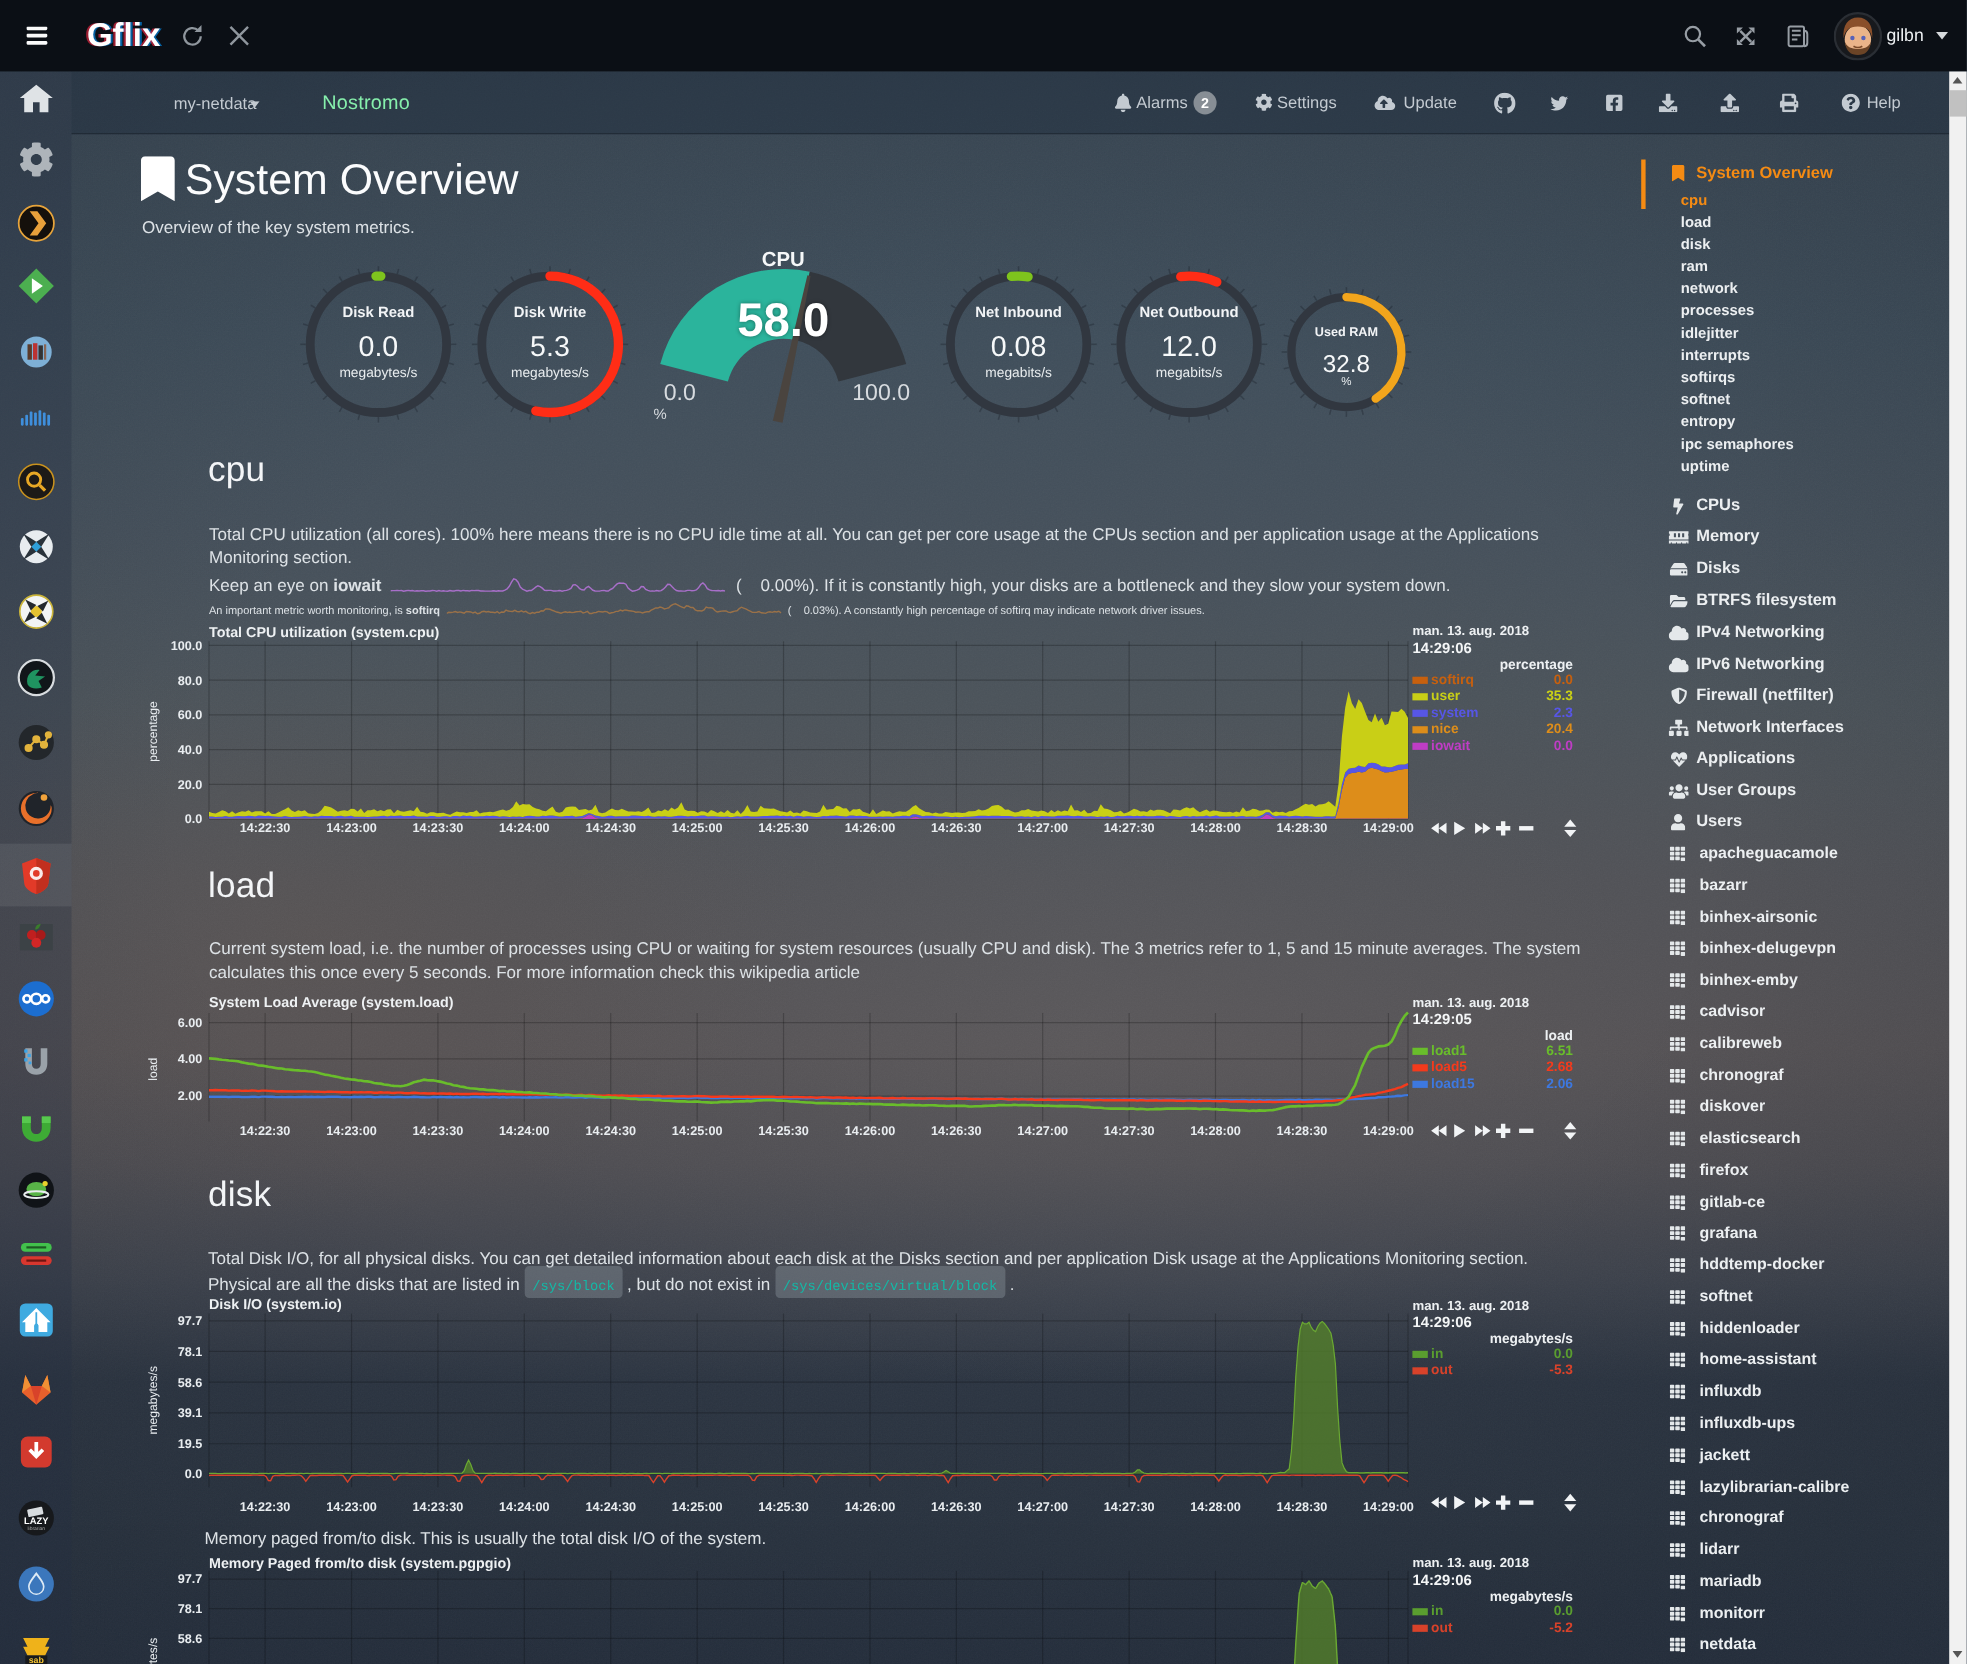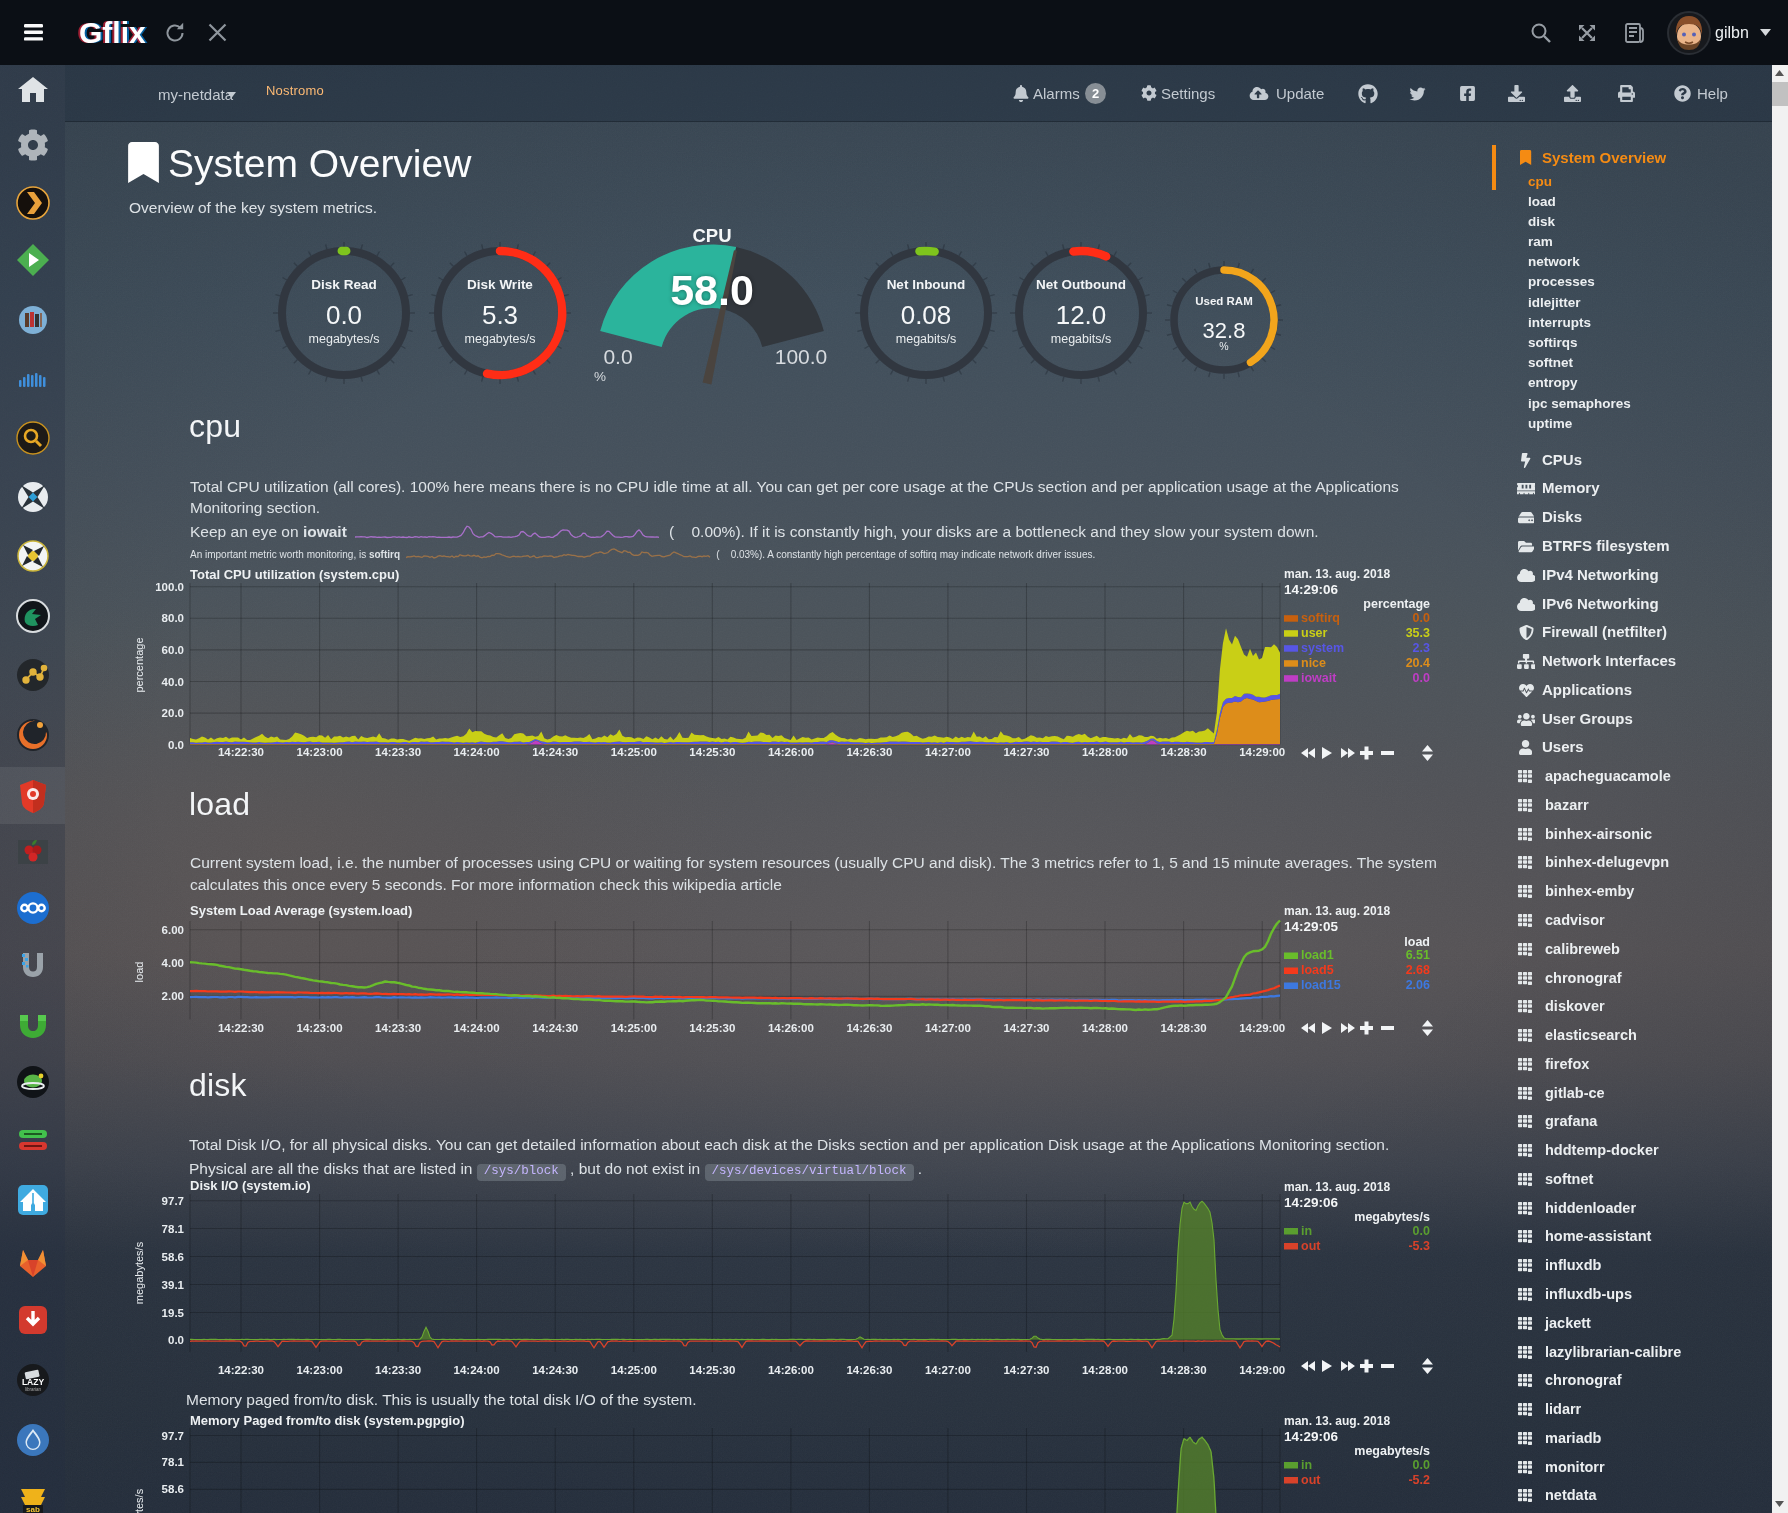--- a/index.html
+++ b/index.html
@@ -17,21 +17,21 @@
 .nitem{position:absolute;color:#c3cad1;font-size:15px;white-space:nowrap}
 #gflix{position:absolute;left:79px;top:16px;color:#fff;font-size:30px;font-weight:700;
  text-shadow:-2px 0 0 rgba(255,40,70,.6),2px 0 0 rgba(0,150,255,.6)}
 #rmenu .it{position:absolute;left:1542px;color:#eceff1;font-size:15px;font-weight:600;white-space:nowrap;height:20px;line-height:20px}
 #rmenu .sub{left:1528px;font-size:13.5px;font-weight:600}
 #rmenu .app{left:1545px;font-size:14.5px;font-weight:600}
 #rmenu svg{position:absolute}
 .hl{color:#f58b13 !important}
 h2.sec{position:absolute;color:#f3f5f7;font-size:32px;font-weight:400;letter-spacing:.2px}
 p.desc{position:absolute;color:#dde2e6;font-size:15.5px;font-weight:400}
-.chip{font-family:"Liberation Mono",monospace;font-size:12.5px;background:rgba(145,155,162,0.38);color:#c4b5fd;border-radius:4px;padding:0 7px 3px}
+.chip{font-family:"Liberation Mono",monospace;font-size:12.5px;background:rgba(145,155,162,0.38);color:#14b8a6;border-radius:4px;padding:12px 7px 3px}
 #scroll{position:absolute;left:1772px;top:65px;width:16px;height:1448px;background:#f1f1f1}
 #scroll .thumb{position:absolute;left:0;top:17px;width:16px;height:24px;background:#c1c1c1}
 </style></head><body>
 <div id="bg"></div>
 
 <svg class="abs" style="left:0;top:0;opacity:.045;pointer-events:none" width="1788" height="1513">
 <filter id="nz">
       <feTurbulence type="fractalNoise" baseFrequency="0.8" numOctaves="2" stitchTiles="stitch"></feTurbulence>
       <feColorMatrix type="saturate" values="0"></feColorMatrix>
     </filter>
@@ -93,21 +93,21 @@
 <div class="abs" style="left:1715px;top:24px;color:#eef1f3;font-size:16px;font-weight:400">gilbn</div>
 <svg class="abs" style="left:1760px;top:29px" width="12" height="8">
       <path d="M0 0h11l-5.5 7z" fill="#d6d9dc"></path>
     </svg>
 </div>
 <div id="navbar"></div>
 <div class="nitem" style="left:158px;top:86px">my-netdata</div>
 <svg class="abs" style="left:227px;top:92px" width="10" height="7">
     <path d="M0 0h9l-4.5 6z" fill="#c3cad1"></path>
   </svg>
-<div class="nitem" style="left:266px;top:83px;font-size:13px;color:#fdba74;letter-spacing:.2px">Nostromo</div>
+<div class="nitem" style="left:293px;top:83px;font-size:18px;color:#86efac;letter-spacing:.2px">Nostromo</div>
 <svg class="abs" style="left:1013px;top:85px" width="16" height="17" viewBox="0 0 448 512">
     <path fill="#c3cad1" d="M224 512c35.32 0 63.97-28.65 63.97-64H160.03c0 35.35 28.65 64 63.97 64zm215.39-149.71c-19.32-20.76-55.47-51.99-55.47-154.29 0-77.7-54.48-139.9-127.94-155.16V32c0-17.67-14.32-32-31.98-32s-31.98 14.33-31.98 32v20.84C118.56 68.1 64.08 130.3 64.08 208c0 102.3-36.15 133.53-55.47 154.29-6 6.45-8.66 14.16-8.61 21.71.11 16.4 12.98 32 32.1 32h383.8c19.12 0 32-15.6 32.1-32 .05-7.55-2.61-15.27-8.61-21.71z"></path>
   </svg>
 <div class="nitem" style="left:1033px;top:85px">Alarms</div>
 <div class="abs" style="left:1085px;top:83px;width:21px;height:21px;border-radius:50%;background:#878e95;color:#fff;font-size:13px;font-weight:700;text-align:center;line-height:21px">2</div>
 <svg class="abs" style="left:1141px;top:85px" width="16" height="16" viewBox="0 0 512 512">
     <path fill="#c3cad1" d="M487.4 315.7l-42.6-24.6c4.3-23.2 4.3-47 0-70.2l42.6-24.6c4.9-2.8 7.1-8.6 5.5-14-11.1-35.6-30-67.8-54.7-94.6-3.8-4.1-10-5.1-14.8-2.3L380.8 110c-17.9-15.4-38.5-27.3-60.8-35.1V25.8c0-5.6-3.9-10.5-9.4-11.7-36.7-8.2-74.3-7.8-109.2 0-5.5 1.2-9.4 6.1-9.4 11.7V75c-22.2 7.9-42.8 19.8-60.8 35.1L88.7 85.5c-4.9-2.8-11-1.9-14.8 2.3-24.7 26.7-43.6 58.9-54.7 94.6-1.7 5.4.6 11.2 5.5 14L67.3 221c-4.3 23.2-4.3 47 0 70.2l-42.6 24.6c-4.9 2.8-7.1 8.6-5.5 14 11.1 35.6 30 67.8 54.7 94.6 3.8 4.1 10 5.1 14.8 2.3l42.6-24.6c17.9 15.4 38.5 27.3 60.8 35.1v49.2c0 5.6 3.9 10.5 9.4 11.7 36.7 8.2 74.3 7.8 109.2 0 5.5-1.2 9.4-6.1 9.4-11.7v-49.2c22.2-7.9 42.8-19.8 60.8-35.1l42.6 24.6c4.9 2.8 11 1.9 14.8-2.3 24.7-26.7 43.6-58.9 54.7-94.6 1.5-5.5-.7-11.3-5.6-14.1zM256 336c-44.1 0-80-35.9-80-80s35.9-80 80-80 80 35.9 80 80-35.9 80-80 80z"></path>
   </svg>
 <div class="nitem" style="left:1161px;top:85px">Settings</div>
 <svg class="abs" style="left:1249px;top:86px" width="20" height="15" viewBox="0 0 640 512">

